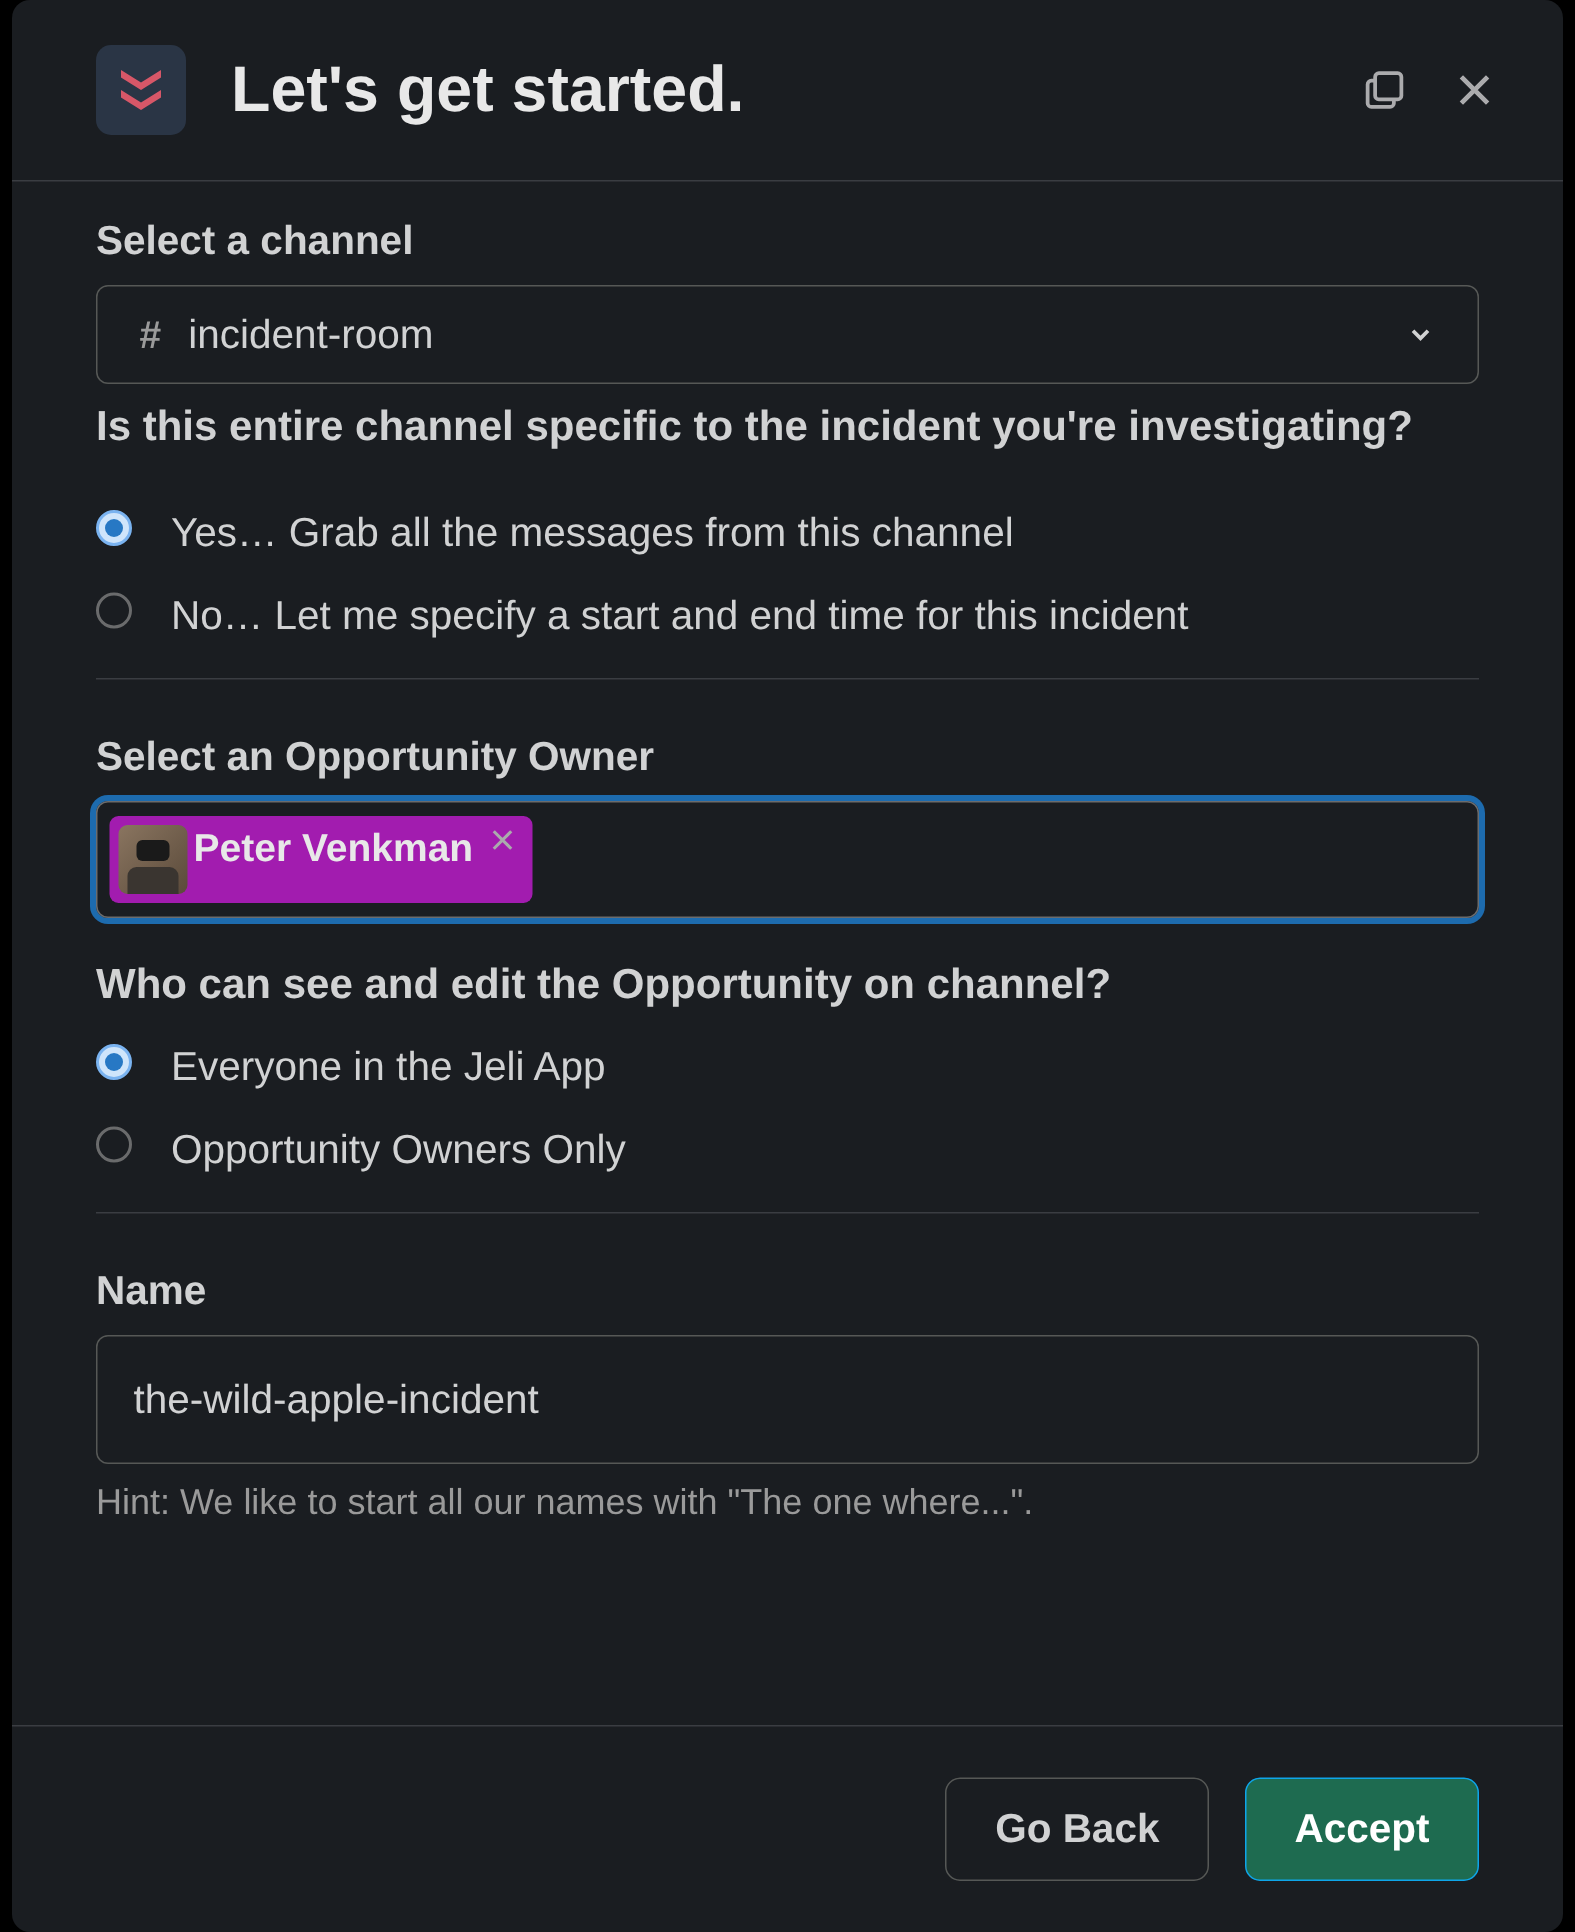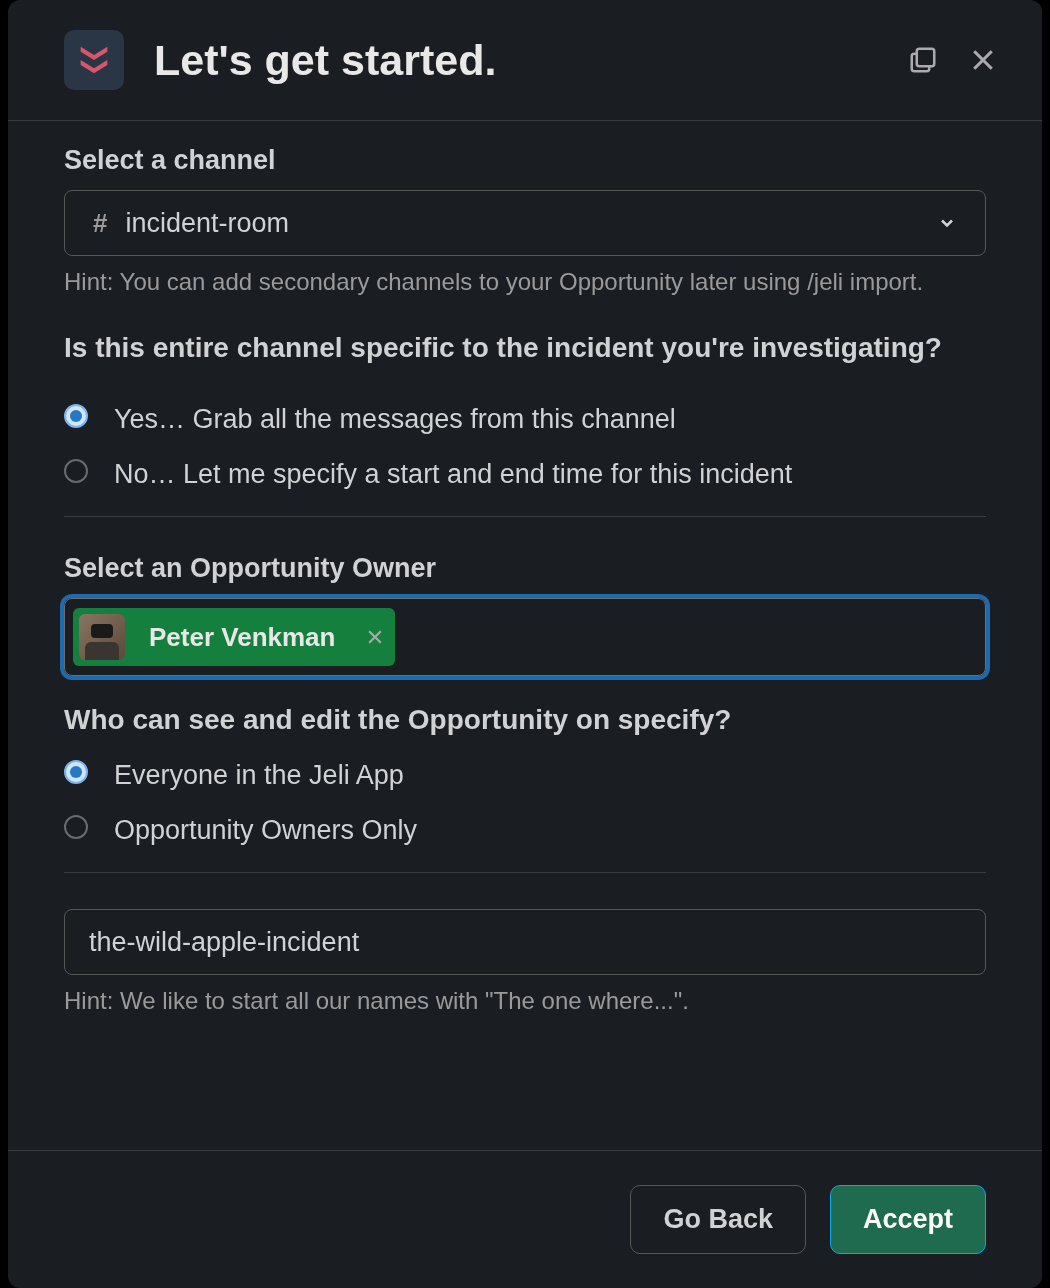--- a/index.html
+++ b/index.html
@@ -125,25 +125,25 @@
     border-radius: 8px;
     box-shadow: 0 0 0 4px #1d6bae;
     padding: 8px;
     display: flex;
     align-items: center;
     margin-bottom: 28px;
     height: 78px;
   }
   .owner-chip {
     display: flex;
-    align-items: center;
-    background: #15803d;
+    align-items: flex-start;
+    background: #a21caf;
     border-radius: 6px;
     padding: 6px 10px 6px 6px;
-    gap: 24px;
+    gap: 4px;
   }
   .avatar {
     width: 46px; height: 46px;
     border-radius: 6px;
     background: linear-gradient(135deg,#8a7560 0%,#5a4a3a 100%);
     position: relative;
     overflow: hidden;
     flex-shrink: 0;
   }
   .avatar::before {
@@ -161,21 +161,21 @@
     height:18px;
     background:#3a3530;
     border-radius:6px 6px 0 0;
   }
   .owner-name { font-size: 26px; font-weight: 700; color: #e8e8e8; }
   .chip-remove { color:#ababad; font-size:24px; margin-left:6px; }
   .chip-remove svg { width:20px; height:20px; display:block; }
   .name-input-box {
     border: 1px solid #565856;
     border-radius: 8px;
-    height: 66px;
+    height: 86px;
     display: flex;
     align-items: center;
     margin-bottom: 12px;
   }
   .name-input {
     background: transparent;
     border: none;
     outline: none;
     color: #d1d2d3;
     font-size: 27px;
@@ -241,21 +241,20 @@
     <div class="field-label">Select a channel</div>
     <div class="select-box">
       <span class="hash-icon">#</span>
       <span class="select-value">incident-room</span>
       <span class="chevron">
         <svg viewBox="0 0 24 24" fill="none" stroke="currentColor" stroke-width="3">
             <path d="M6 9l6 6 6-6"></path>
           </svg>
       </span>
     </div>
-    <div class="hint">Hint: You can add secondary channels to your Opportunity later using /jeli import.</div>
 
     <div class="question">Is this entire channel specific to the incident you're investigating?</div>
     <div class="radio-group">
       <div class="radio-row">
         <div class="radio selected"></div>
         <div class="radio-label">Yes… Grab all the messages from this channel</div>
       </div>
       <div class="radio-row">
         <div class="radio"></div>
         <div class="radio-label">No… Let me specify a start and end time for this incident</div>
@@ -270,34 +269,35 @@
         <div class="avatar"></div>
         <span class="owner-name">Peter Venkman</span>
         <span class="chip-remove">
           <svg viewBox="0 0 24 24" fill="none" stroke="currentColor" stroke-width="2.5">
             <path d="M5 5 L19 19 M19 5 L5 19"></path>
           </svg>
         </span>
       </div>
     </div>
 
-    <div class="question" style="margin-bottom:24px">Who can see and edit the Opportunity on specify?</div>
+    <div class="question" style="margin-bottom:24px">Who can see and edit the Opportunity on channel?</div>
     <div class="radio-group">
       <div class="radio-row">
         <div class="radio selected"></div>
         <div class="radio-label">Everyone in the Jeli App</div>
       </div>
       <div class="radio-row">
         <div class="radio"></div>
         <div class="radio-label">Opportunity Owners Only</div>
       </div>
     </div>
 
     <hr class="divider">
 
+    <div class="field-label">Name</div>
     <div class="name-input-box">
       <input class="name-input" type="text" value="the-wild-apple-incident" style="">
     </div>
     <div class="hint" style="margin-bottom:0">Hint: We like to start all our names with "The one where...".</div>
 
   </div>
 
   <div class="modal-footer">
     <button class="btn btn-secondary">Go Back</button>
     <button class="btn btn-primary">Accept</button>

